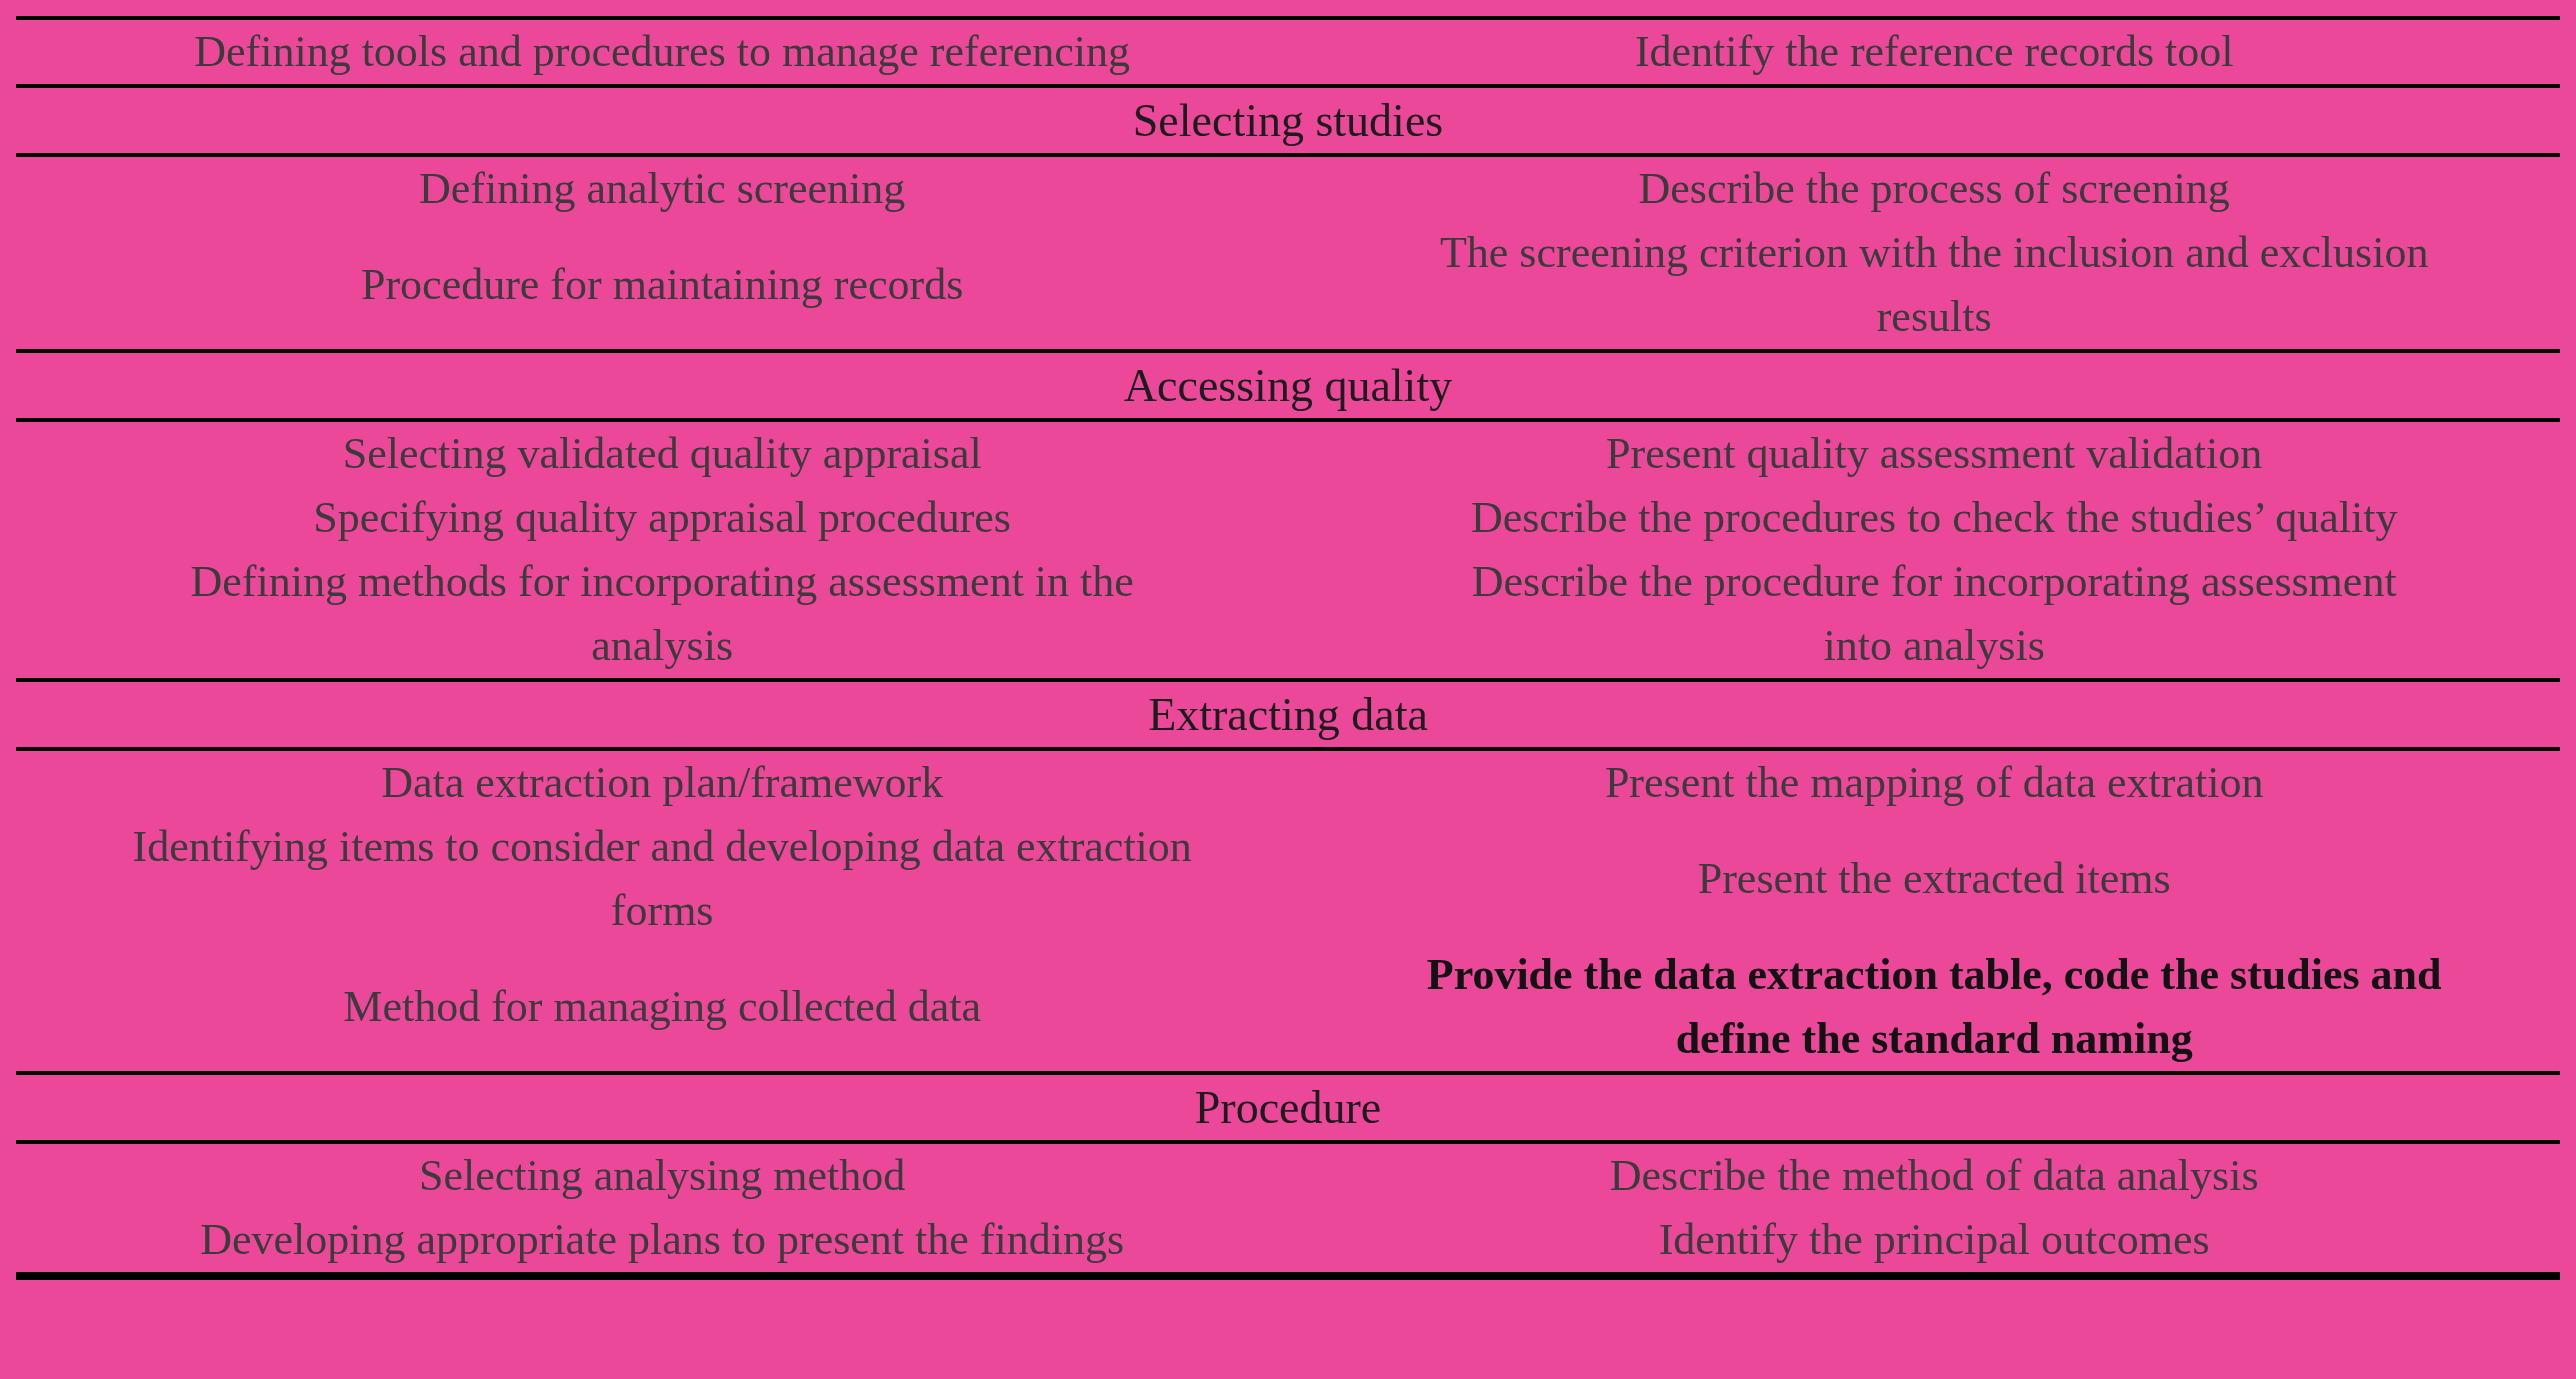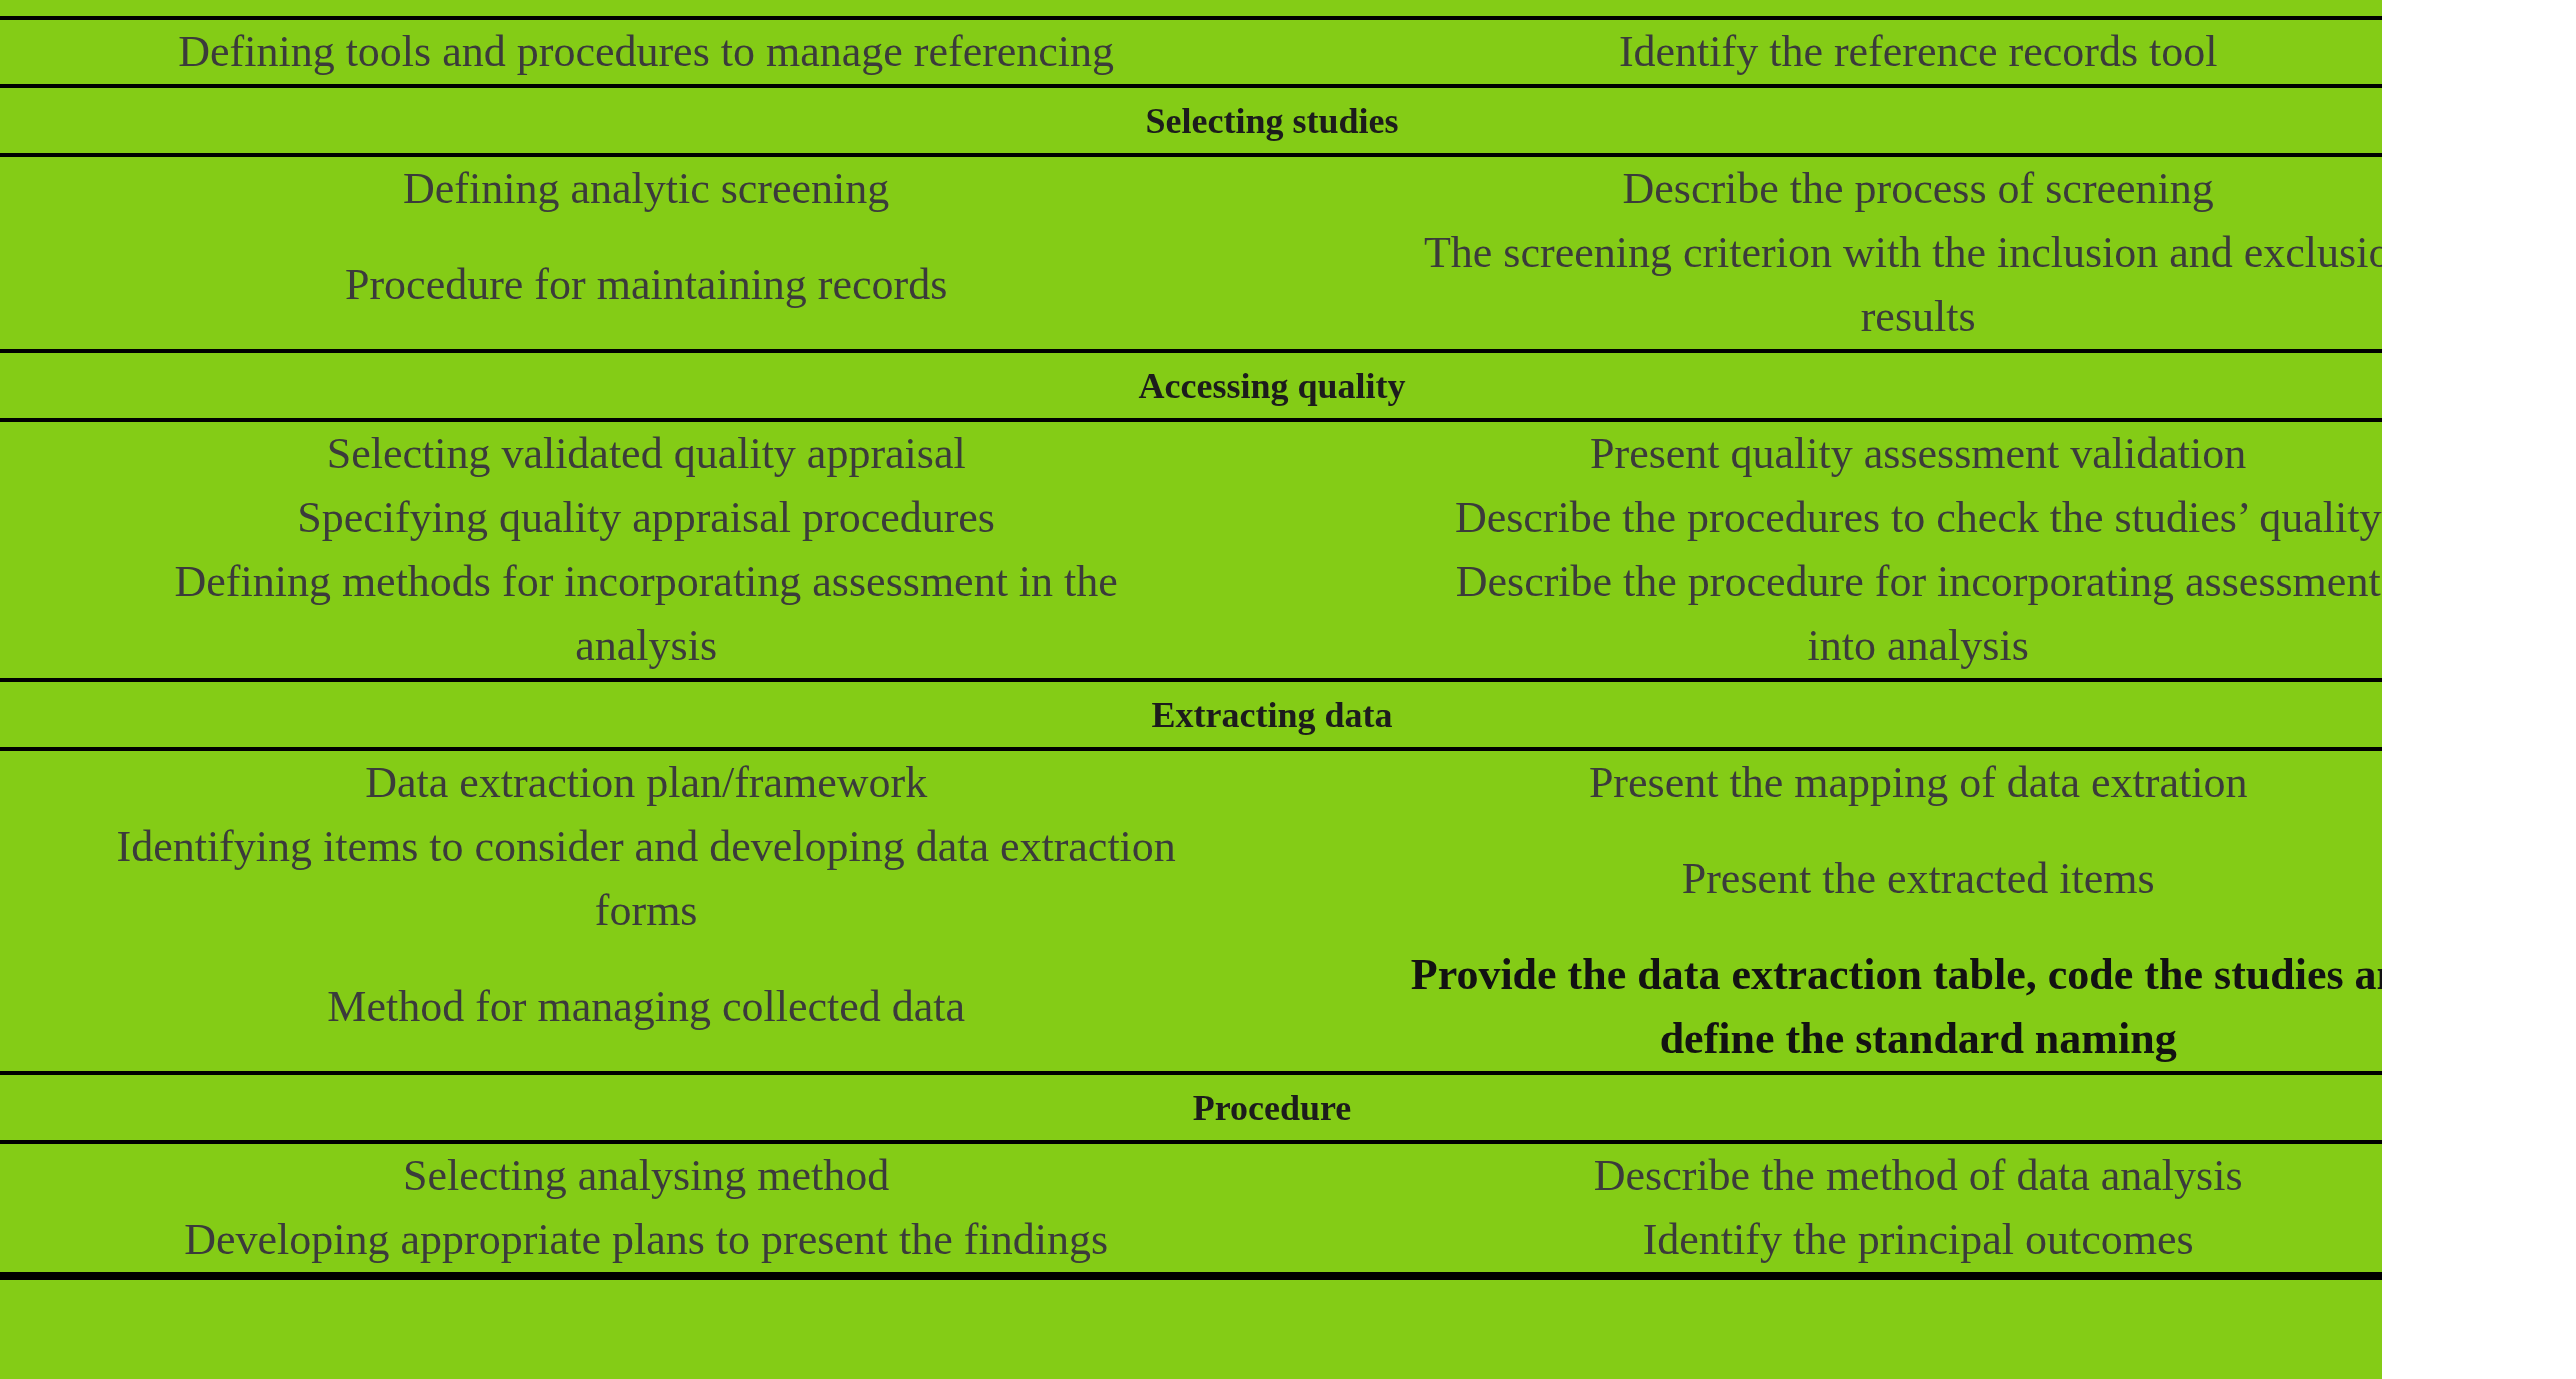--- a/index.html
+++ b/index.html
@@ -2,23 +2,23 @@
 <html style="font-size:9.3px"><head>
 <meta charset="utf-8">
 <style>
   html, body {
     margin: 0;
     padding: 0;
     background: #ffffff;
   }
   .page {
     position: relative;
-    width: 2382px;
+    width: 2576px;
     height: 1380px;
-    background: #84cc16;
+    background: #ec4899;
     overflow: hidden;
     font-family: "Liberation Serif", "DejaVu Serif", serif;
   }
   table.review-table {
     width: 2544px;
     margin: 16.3px auto 0 auto;
     border-collapse: collapse;
     table-layout: fixed;
     border-top: 4.7px solid #000000;
     border-bottom: 8.2px solid #000000;
@@ -33,22 +33,22 @@
     vertical-align: middle;
     white-space: pre-line;
     padding: 0 7px;
     overflow: hidden;
   }
   tr.data-row td {
     height: 64px;
   }
   tr.section-row td {
     height: 65px;
-    font-size: 36px;
-    font-weight: bold;
+    font-size: 46px;
+    font-weight: normal;
     color: #1c1c1c;
     border-top: 4.7px solid #000000;
     border-bottom: 4.7px solid #000000;
     white-space: nowrap;
   }
   td.emph {
     font-weight: bold;
     color: #121212;
   }
 </style>

